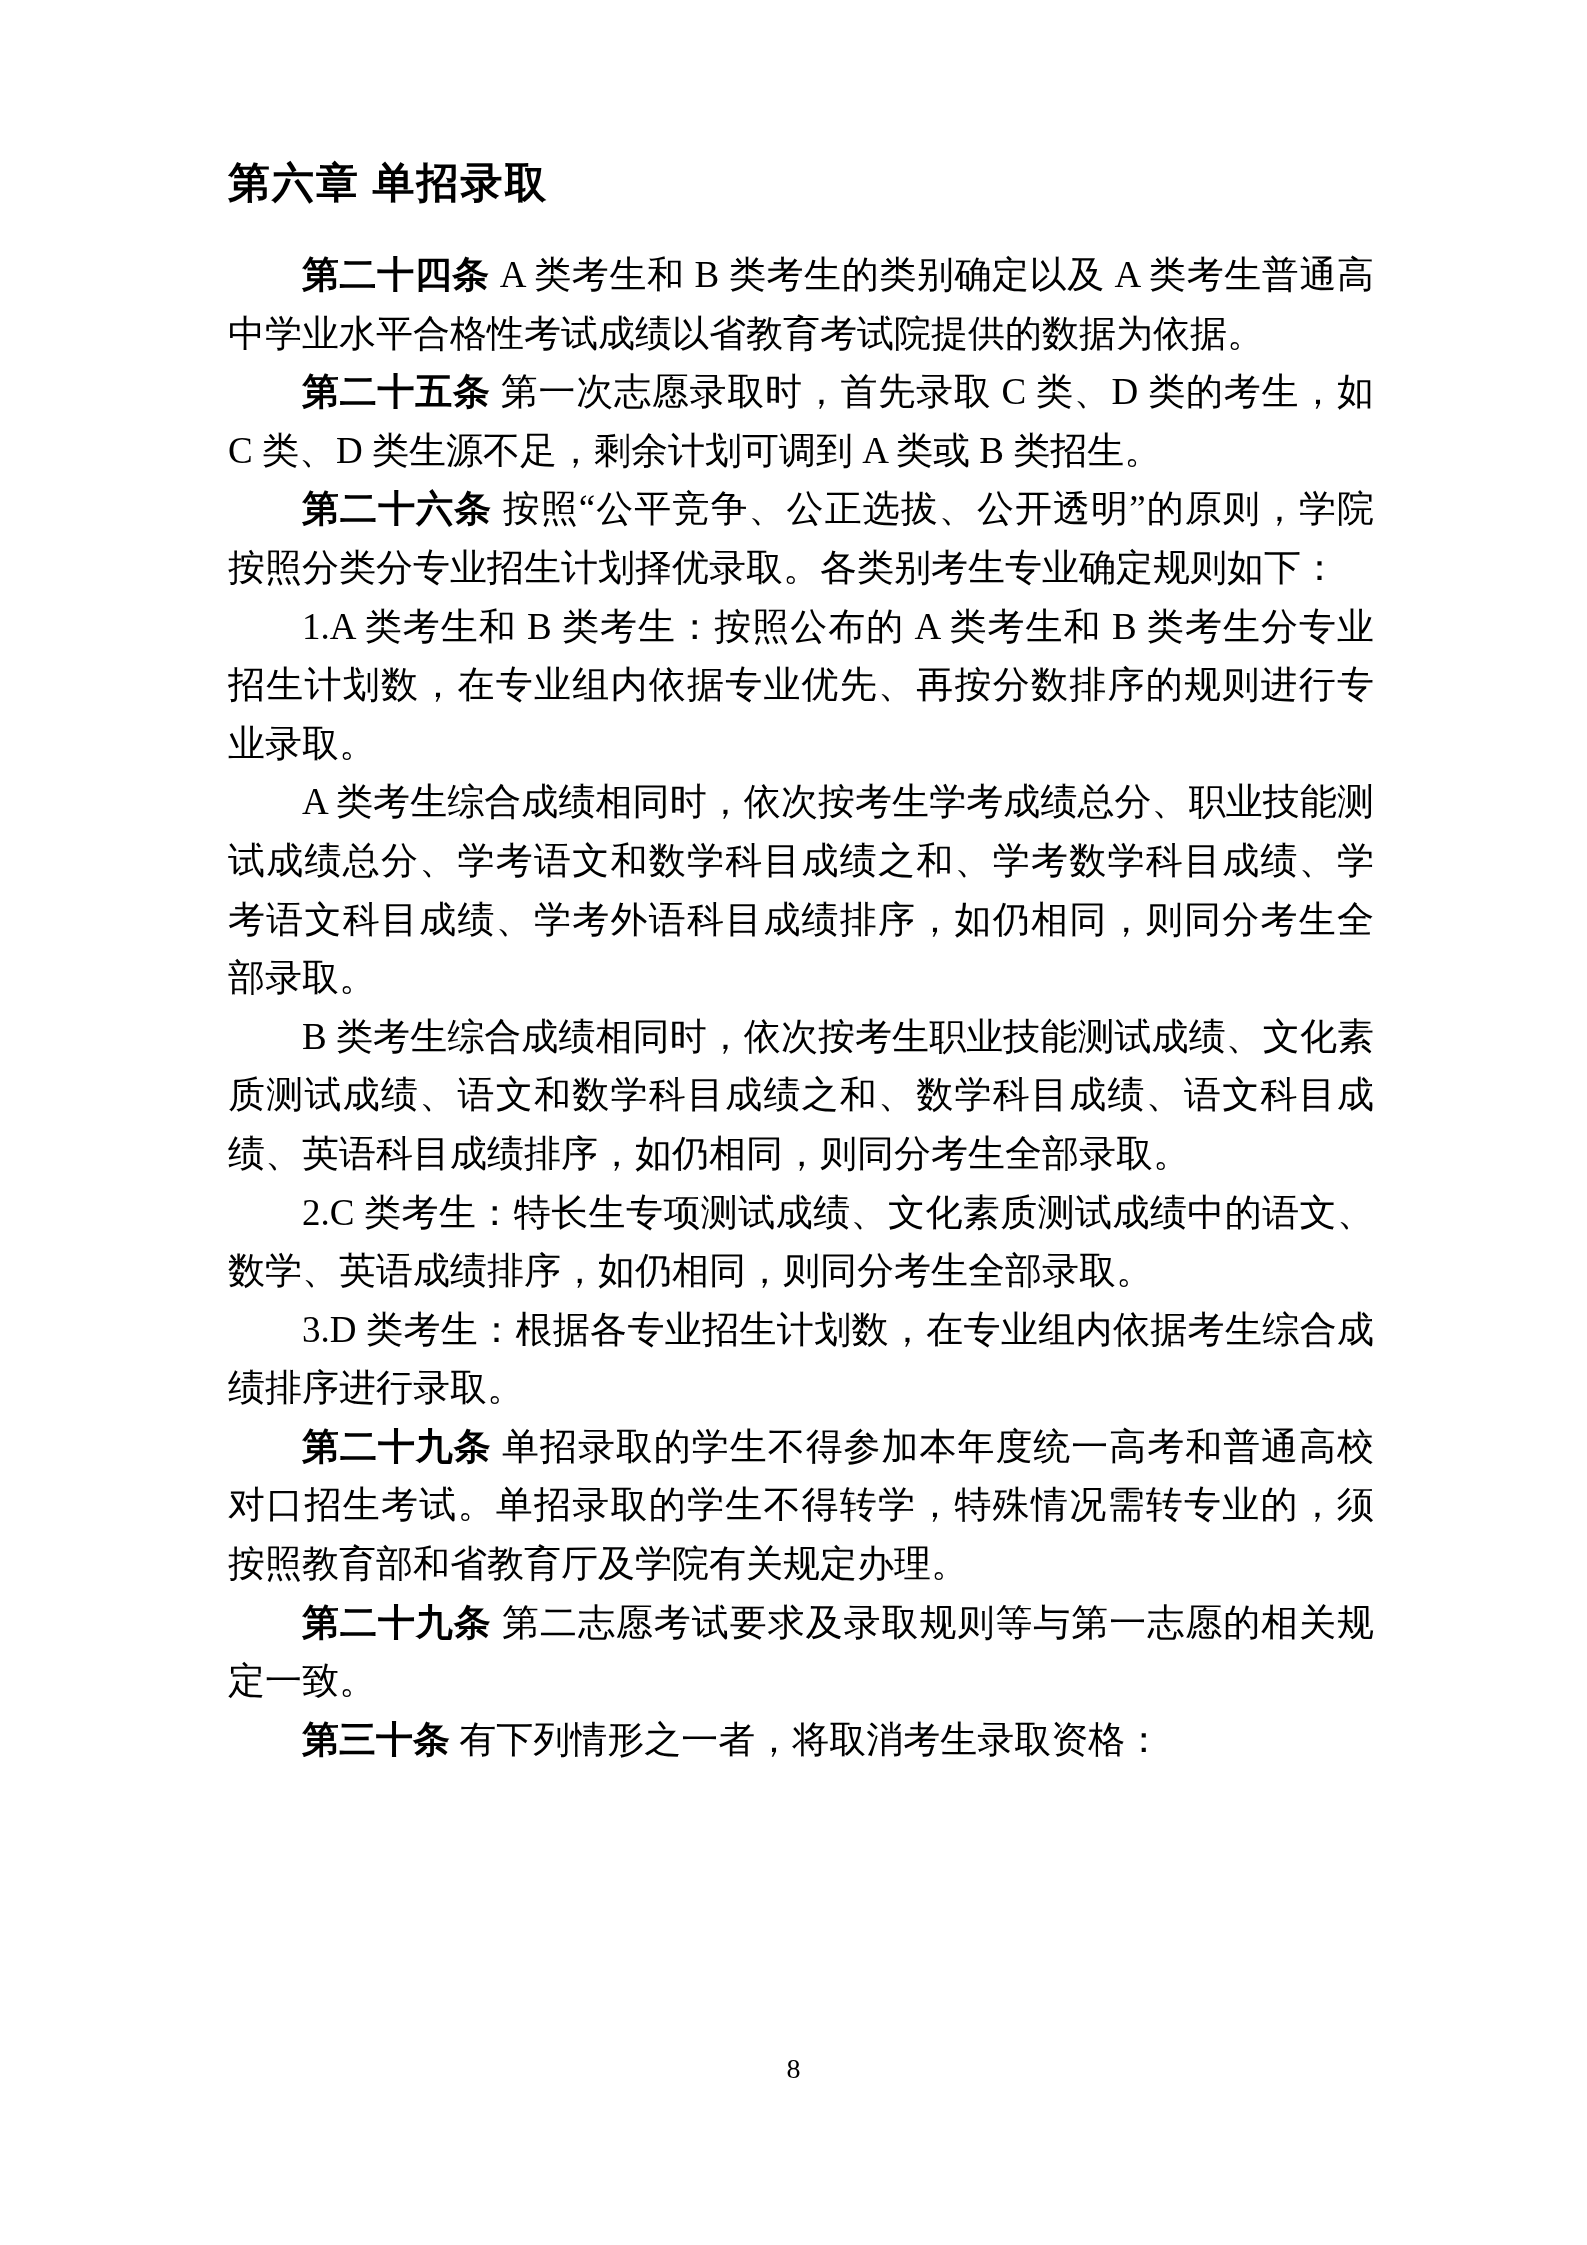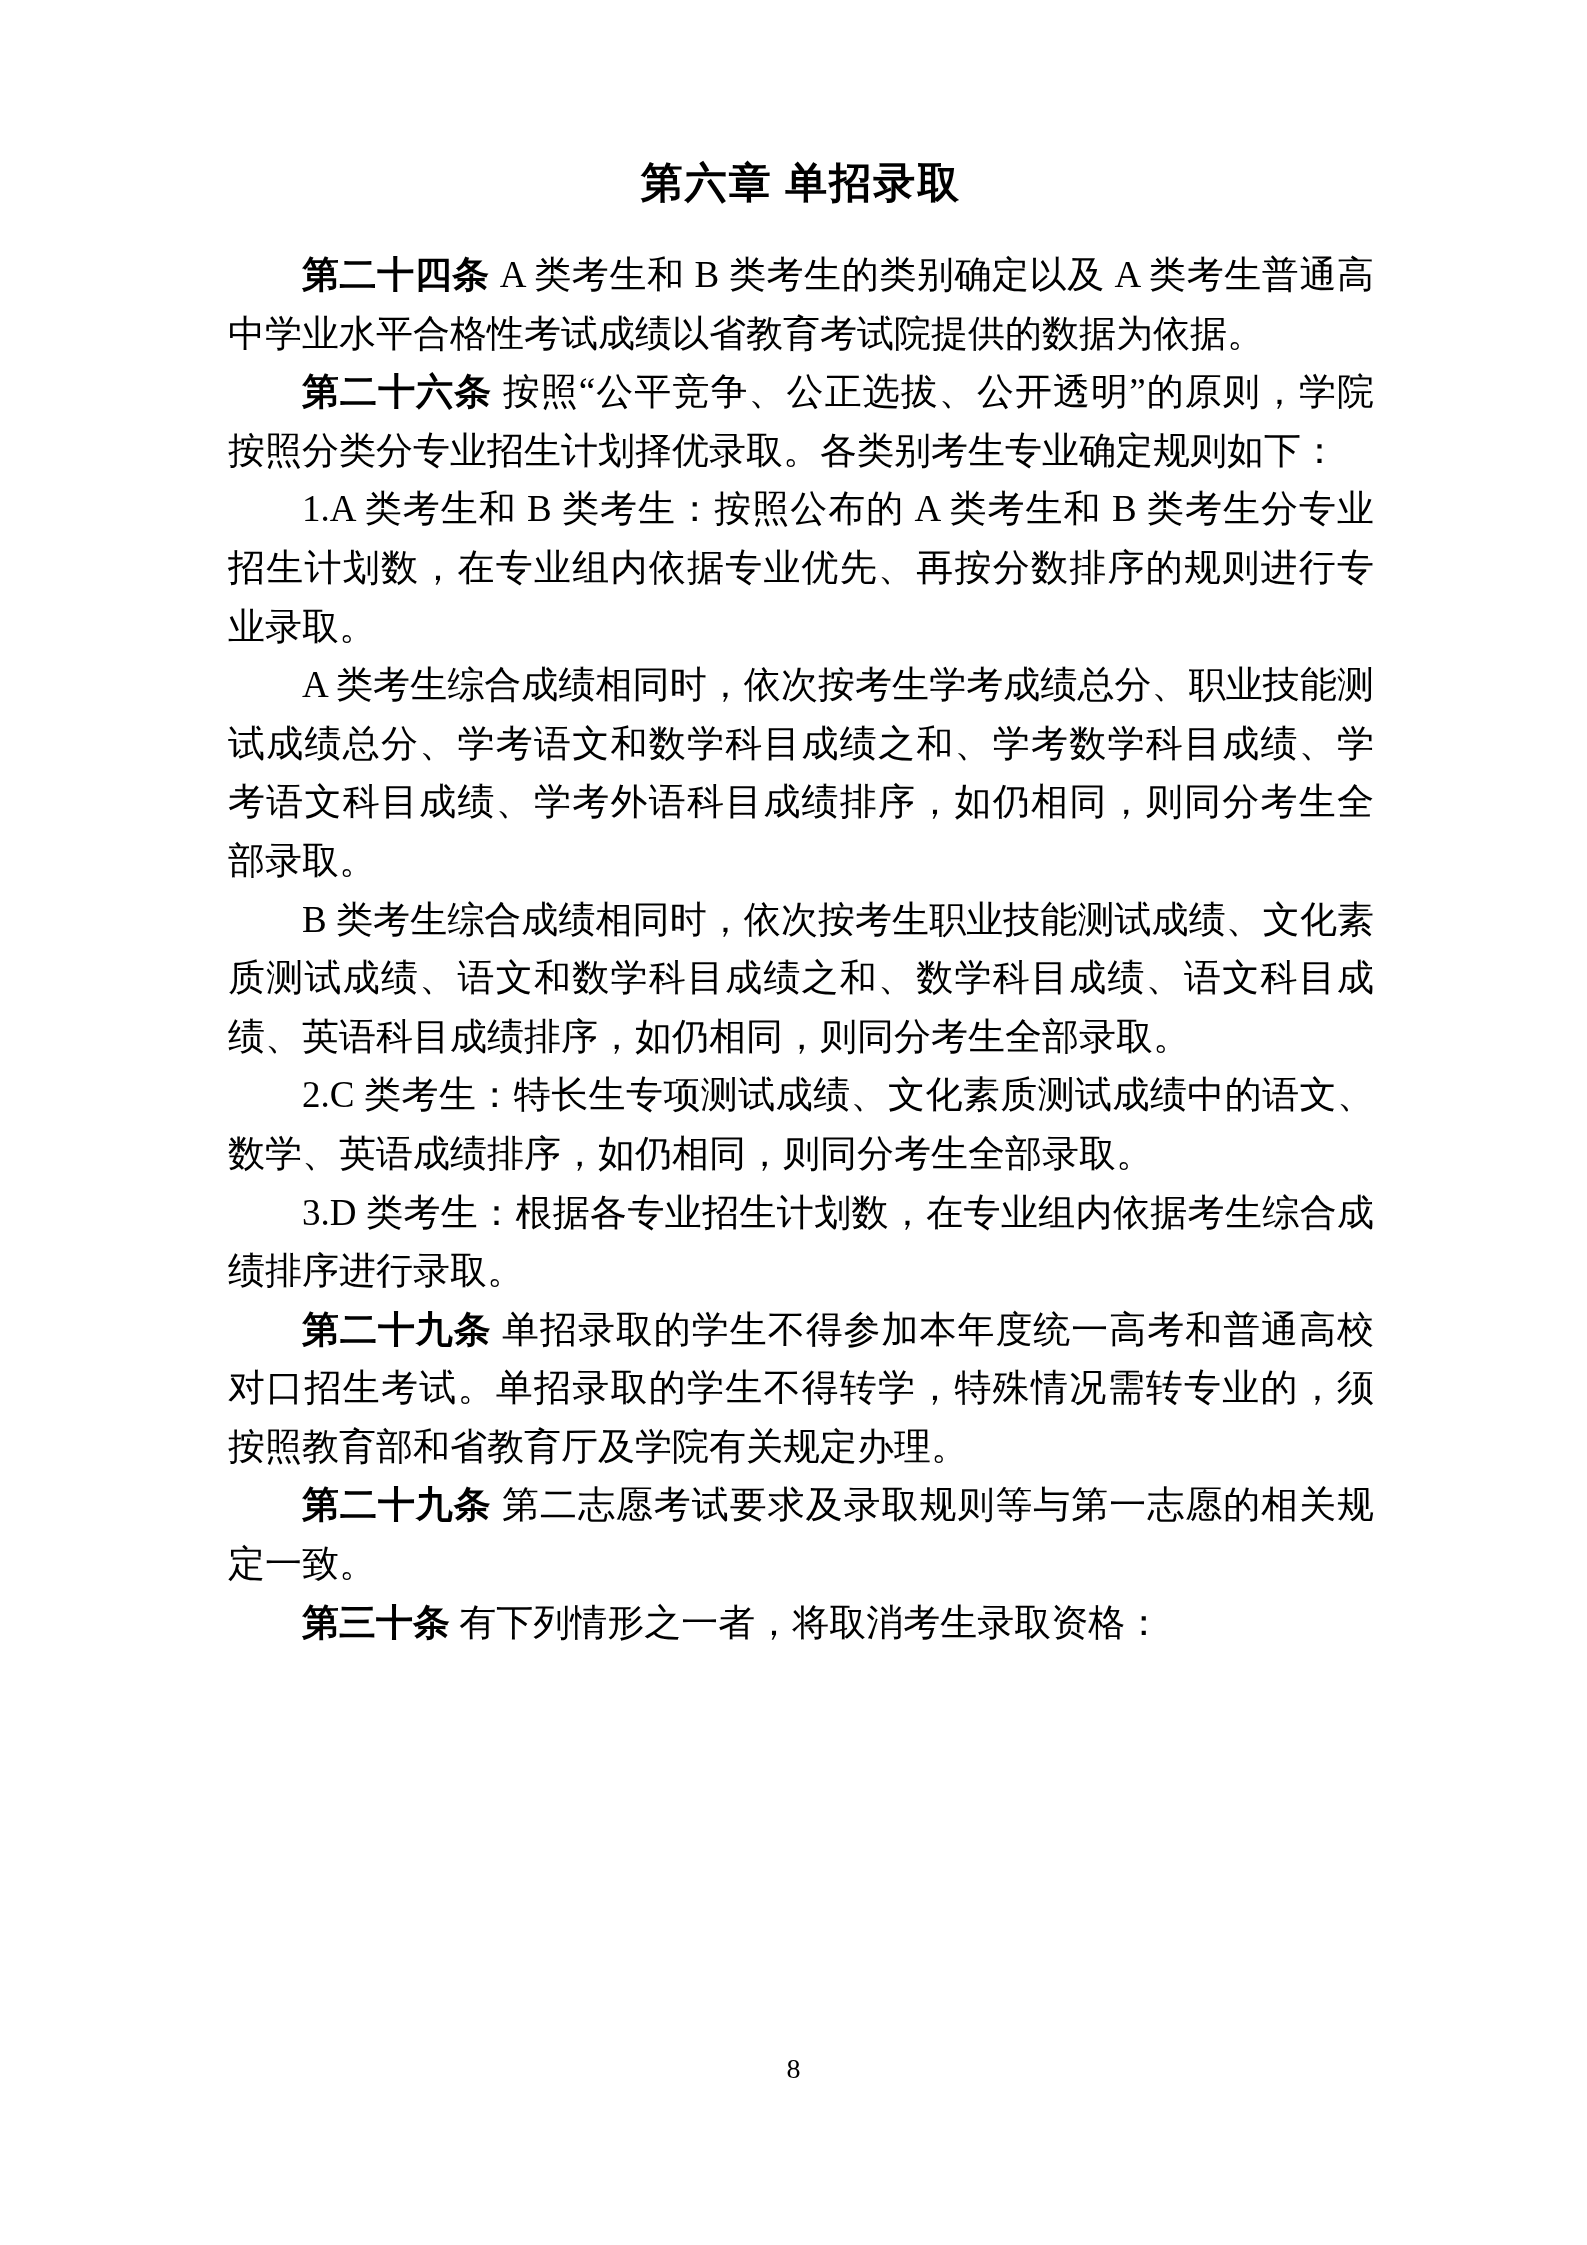--- a/index.html
+++ b/index.html
@@ -14,21 +14,20 @@
     background: #ffffff;
     overflow: hidden;
     font-family: "Liberation Serif", serif;
     color: #000000;
   }
   .doc-title {
     position: absolute;
     top: 158px;
     left: 228px;
     width: 1146px;
-    text-align: center;
     font-size: 42px;
     line-height: 50px;
     font-weight: 700;
     letter-spacing: 2px;
     white-space: nowrap;
   }
   .content {
     position: absolute;
     top: 246px;
     left: 228px;
@@ -62,20 +61,21 @@
 </style>
 </head>
 <body>
 
 <div class="page">
 
   <div class="doc-title">第六章 单招录取</div>
 
   <div class="content">
     <p><b class="lead">第二十四条</b><span> A 类考生和 B 类考生的类别确定以及 A 类考生普通高中学业水平合格性考试成绩以省教育考试院提供的数据为依据。</span></p>
+    <p><b class="lead">第二十五条</b><span> 第一次志愿录取时，首先录取 C 类、D 类的考生，如 C 类、D 类生源不足，剩余计划可调到 A 类或 B 类招生。</span></p>
     <p><b class="lead">第二十六条</b><span> 按照“公平竞争、公正选拔、公开透明”的原则，学院按照分类分专业招生计划择优录取。各类别考生专业确定规则如下：</span></p>
     <p><b class="lead"></b><span>1.A 类考生和 B 类考生：按照公布的 A 类考生和 B 类考生分专业招生计划数，在专业组内依据专业优先、再按分数排序的规则进行专业录取。</span></p>
     <p><b class="lead"></b><span>A 类考生综合成绩相同时，依次按考生学考成绩总分、职业技能测试成绩总分、学考语文和数学科目成绩之和、学考数学科目成绩、学考语文科目成绩、学考外语科目成绩排序，如仍相同，则同分考生全部录取。</span></p>
     <p><b class="lead"></b><span>B 类考生综合成绩相同时，依次按考生职业技能测试成绩、文化素质测试成绩、语文和数学科目成绩之和、数学科目成绩、语文科目成绩、英语科目成绩排序，如仍相同，则同分考生全部录取。</span></p>
     <p><b class="lead"></b><span>2.C 类考生：特长生专项测试成绩、文化素质测试成绩中的语文、数学、英语成绩排序，如仍相同，则同分考生全部录取。</span></p>
     <p><b class="lead"></b><span>3.D 类考生：根据各专业招生计划数，在专业组内依据考生综合成绩排序进行录取。</span></p>
     <p><b class="lead">第二十九条</b><span> 单招录取的学生不得参加本年度统一高考和普通高校对口招生考试。单招录取的学生不得转学，特殊情况需转专业的，须按照教育部和省教育厅及学院有关规定办理。</span></p>
     <p><b class="lead">第二十九条</b><span> 第二志愿考试要求及录取规则等与第一志愿的相关规定一致。</span></p>
     <p><b class="lead">第三十条</b><span> 有下列情形之一者，将取消考生录取资格：</span></p>
   </div>

